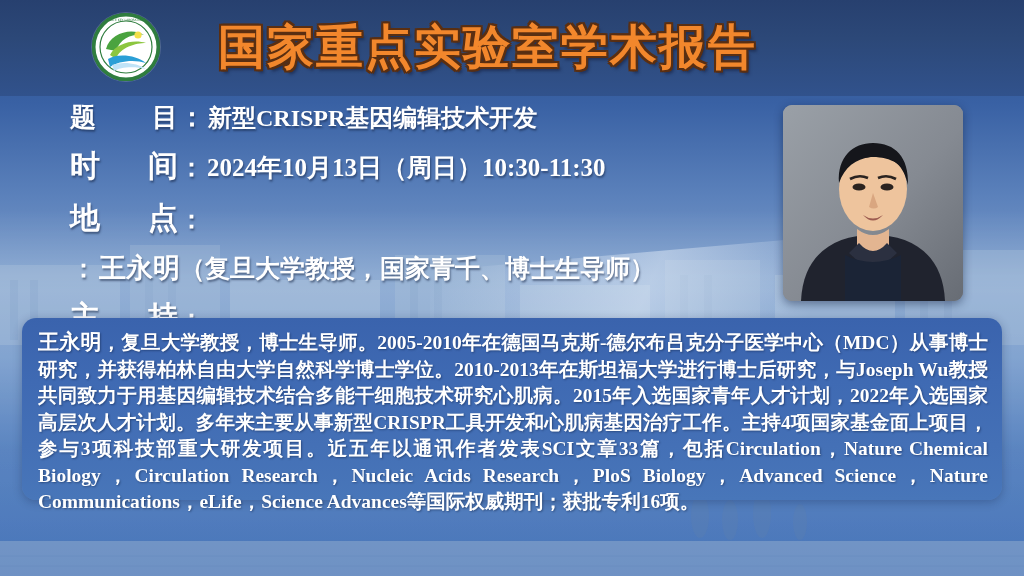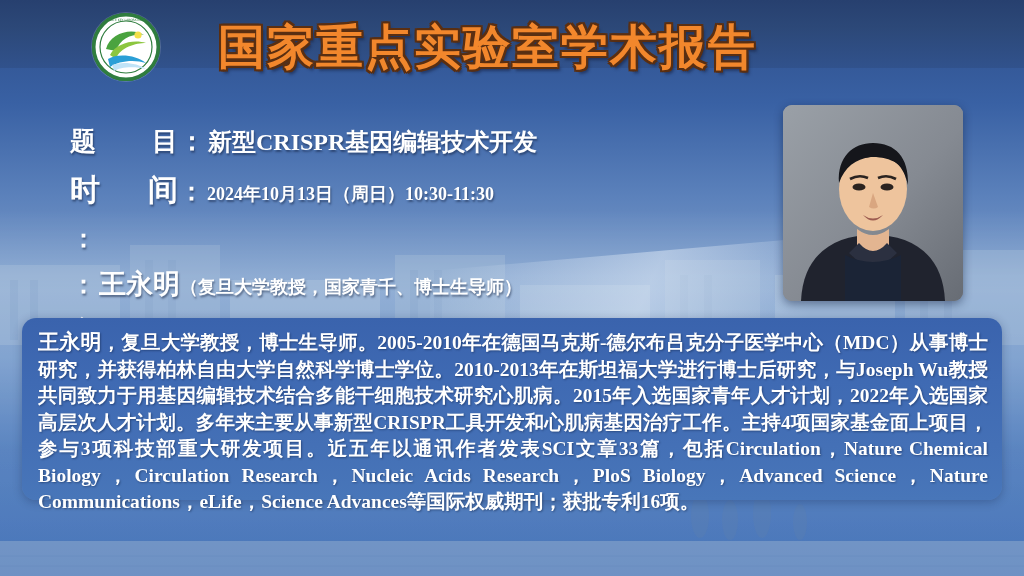--- a/index.html
+++ b/index.html
@@ -27,21 +27,21 @@
     position:absolute;left:0;bottom:0;width:1024px;height:90px;opacity:.45;
   }
   .bg-sheen{
     position:absolute;left:430px;top:250px;width:480px;height:90px;
     background:linear-gradient(115deg,rgba(255,255,255,0) 0%,rgba(235,243,252,.45) 45%,rgba(255,255,255,0) 80%);
     transform:skewY(-5deg);
   }
 
   
   .header{
-    position:absolute;left:0;top:0;width:1024px;height:68px;
+    position:absolute;left:0;top:0;width:1024px;height:96px;
     background:linear-gradient(180deg,#27406f 0%,#2c4878 40%,#31528c 100%);
     display:flex;align-items:center;
   }
   .logo{
     position:absolute;left:92px;top:13px;width:68px;height:68px;border-radius:50%;
     background:radial-gradient(circle at 50% 50%,#ffffff 0%,#f2f7f2 56%,#e9f2e9 62%,#2f7d3e 64%,#2f7d3e 100%);
     box-shadow:0 0 0 1px rgba(255,255,255,.18);
     overflow:hidden;
   }
   .logo svg{display:block;}
@@ -55,32 +55,31 @@
       -2px 0 #5a2f12, 2px 0 #5a2f12, 0 -2px #5a2f12, 0 2px #5a2f12,
       -2px -2px #5a2f12, 2px -2px #5a2f12, -2px 2px #5a2f12, 2px 2px #5a2f12,
       3px 4px 3px rgba(20,30,60,.55);
     white-space:nowrap;
   }
 
   
   .info{
     position:absolute;left:70px;top:100px;width:700px;
     color:#ffffff;
-    margin-top:24px;
   }
   .row{display:flex;align-items:baseline;margin-bottom:11px;white-space:nowrap;}
   .lab{
     display:inline-block;width:108px;
     font-family:"Liberation Serif", serif;font-weight:bold;font-size:30px;
     text-align:justify;text-align-last:justify;
     text-shadow:1px 2px 2px rgba(15,30,60,.5);
   }
   .colon{font-size:25px;font-weight:bold;padding:0 3px 0 1px;text-shadow:1px 2px 2px rgba(15,30,60,.5);}
   .val{
-    font-family:"Liberation Serif", serif;font-weight:bold;font-size:18px;
+    font-family:"Liberation Serif", serif;font-weight:bold;font-size:25px;
     text-shadow:1px 2px 2px rgba(15,30,60,.5);
   }
   .row.title-row .val{font-size:24px;}
   .row.title-row .lab,.row.title-row .colon{font-size:26px;}
   .row.speaker-row .name{font-size:27px;}
 
   
   .portrait{
     position:absolute;left:783px;top:105px;width:180px;height:196px;
     border-radius:9px;overflow:hidden;
@@ -179,20 +178,21 @@
       <span class="val">新型CRISPR基因编辑技术开发</span>
     </div>
 
     <div class="row">
       <span class="lab">时间</span>
       <span class="colon">：</span>
       <span class="val">2024年10月13日（周日）10:30-11:30</span>
     </div>
 
     <div class="row">
+      <span class="lab">地点</span>
       <span class="colon">：</span>
     </div>
 
     <div class="row speaker-row">
       <span class="colon">：</span>
       <span class="val name">王永明</span>
       <span class="val sub">（复旦大学教授，国家青千、博士生导师）</span>
     </div>
 
     <div class="row">

